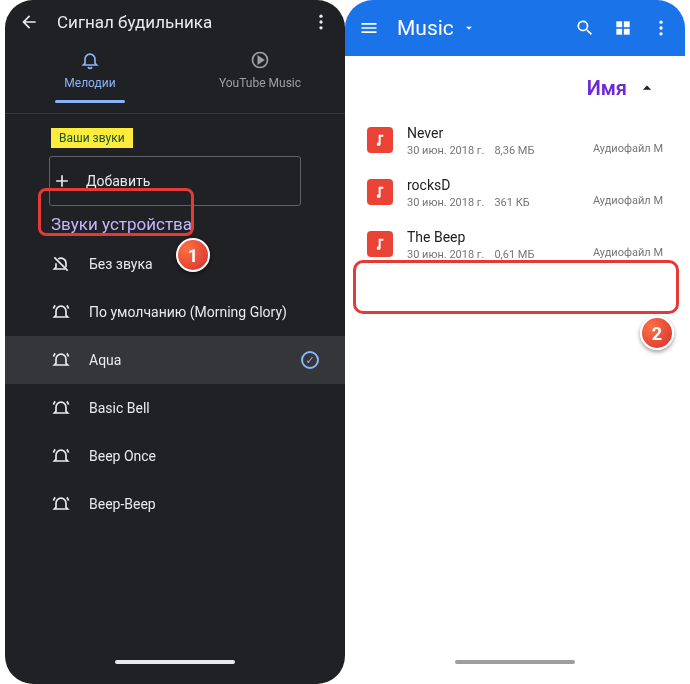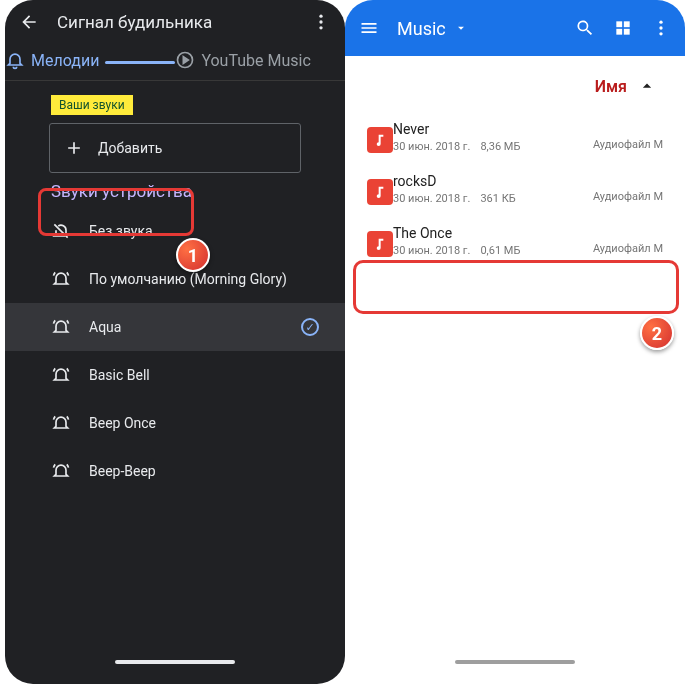--- a/index.html
+++ b/index.html
@@ -6,40 +6,40 @@
 body{width:690px;height:684px;background:#fff;position:relative;overflow:hidden}
 .container{display:flex;gap:0;padding:0 5px}
 .phone{width:340px;height:684px;border-radius:28px;overflow:hidden;position:relative}
 .phone-left{background:#202124;color:#e8eaed}
 .phone-right{background:#fff}
 
 
 .hdr-l{display:flex;align-items:flex-start;padding:12px 14px 10px;gap:18px}
 .hdr-l .title{flex:1;font-size:17px;font-weight:400;color:#e8eaed}
 .tabs{display:flex;border-bottom:1px solid #383838}
-.tab{flex:1;display:flex;flex-direction:row;align-items:center;gap:6px;padding:8px 0 10px;font-size:16px;color:#9aa0a6;cursor:pointer}
+.tab{flex:1;display:flex;flex-direction:column;align-items:center;gap:6px;padding:8px 0 10px;font-size:12px;color:#9aa0a6;cursor:pointer}
 .tab.active{color:#8ab4f8}
 .tab.active .underline{width:70px;height:3px;background:#8ab4f8;border-radius:2px;margin-top:4px}
 .your-sounds{display:inline-block;margin:14px 0 0 46px;padding:3px 8px;background:#ffeb3b;color:#14532d;font-size:12px}
-.add-btn{margin:8px 44px 8px 44px;border:1px solid #5f6368;border-radius:3px;display:flex;align-items:center;gap:14px;padding:14px 14px;cursor:pointer}
+.add-btn{margin:8px 44px 8px 44px;border:1px solid #5f6368;border-radius:3px;display:flex;align-items:center;gap:14px;padding:14px 2px;cursor:pointer}
 .add-outline{position:absolute;left:38px;top:188px;width:156px;height:48px;border:3px solid #e53935;border-radius:8px;pointer-events:none}
 .section-link{color:#c4b5fd;font-size:17px;margin:1px 0 6px 46px;cursor:pointer}
 .item{display:flex;align-items:center;gap:18px;padding:14px 18px 14px 46px;cursor:pointer}
 .item .label{flex:1;font-size:14px;color:#e8eaed}
 .item.selected{background:#35363a}
 .check{width:18px;height:18px;border:2px solid #8ab4f8;border-radius:50%;display:flex;align-items:center;justify-content:center;color:#8ab4f8;font-size:11px;margin-right:8px}
 .navbar-l{position:absolute;bottom:0;left:0;right:0;height:44px;display:flex;align-items:center;justify-content:center}
 .nav-pill{width:120px;height:4px;background:#e8eaed;border-radius:2px}
 
 
 .hdr-r{background:#1a73e8;height:56px;display:flex;align-items:center;padding:0 14px;gap:18px;color:#fff}
-.hdr-r .title{flex:1;font-size:18px;font-weight:400;display:flex;align-items:center;gap:8px}
+.hdr-r .title{flex:1;font-size:21px;font-weight:400;display:flex;align-items:center;gap:8px}
 .sort-row{display:flex;justify-content:flex-end;align-items:center;gap:10px;padding:20px 28px 14px;border-bottom:1px solid transparent}
-.sort-label{font-size:16px;font-weight:600;color:#b91c1c}
-.file{display:flex;padding:10px 22px;align-items:flex-end}
+.sort-label{font-size:20px;font-weight:600;color:#6d28d9}
+.file{display:flex;gap:14px;padding:10px 22px;align-items:flex-start}
 .file-icon{width:26px;height:26px;background:#ea4335;border-radius:4px;display:flex;align-items:center;justify-content:center;margin-top:2px}
 .file-icon svg{width:16px;height:16px;fill:#fff}
 .file-info{flex:1}
 .file-name{font-size:14px;color:#212121;margin-bottom:3px}
 .file-meta{font-size:11px;color:#757575;display:flex;gap:10px}
 .file-type{font-size:11px;color:#757575;align-self:flex-end;margin-bottom:2px}
 .file-outline{position:absolute;left:353px;top:260px;width:326px;height:54px;border:3px solid #e53935;border-radius:10px;pointer-events:none}
 .badge{position:absolute;width:34px;height:34px;border-radius:50%;background:radial-gradient(circle at 30% 30%,#ff7043,#d32f2f);border:2px solid #fff;box-shadow:0 2px 4px rgba(0,0,0,.4);display:flex;align-items:center;justify-content:center;color:#fff;font-weight:700;font-size:18px}
 .badge1{left:176px;top:238px}
 .badge2{left:640px;top:316px}
@@ -238,21 +238,21 @@
       <div class="file-type">Аудиофайл M</div>
     </div>
 
     <div class="file">
       <div class="file-icon">
         <svg viewBox="0 0 24 24">
             <path d="M7 18a3 3 0 106 0V7h4V4h-7v11.3A3 3 0 007 18z"></path>
           </svg>
       </div>
       <div class="file-info">
-        <div class="file-name">The Once</div>
+        <div class="file-name">The Beep</div>
         <div class="file-meta">
           <span>30 июн. 2018 г.</span>
           <span>0,61 МБ</span>
         </div>
       </div>
       <div class="file-type">Аудиофайл M</div>
     </div>
 
     <div class="navbar-r">
         <div class="nav-pill-r"></div>

